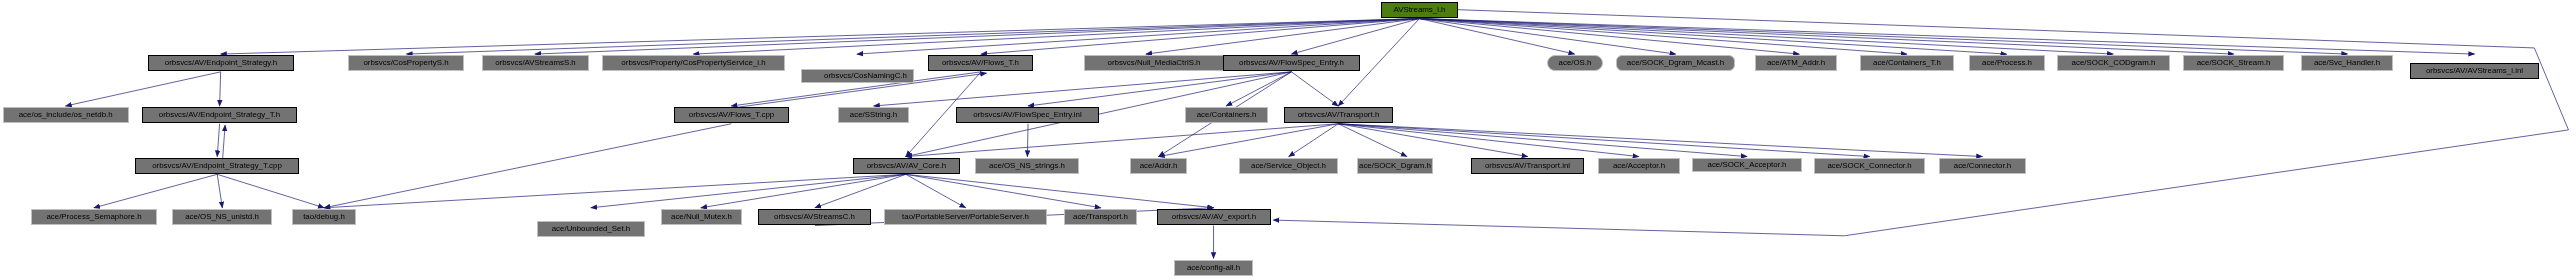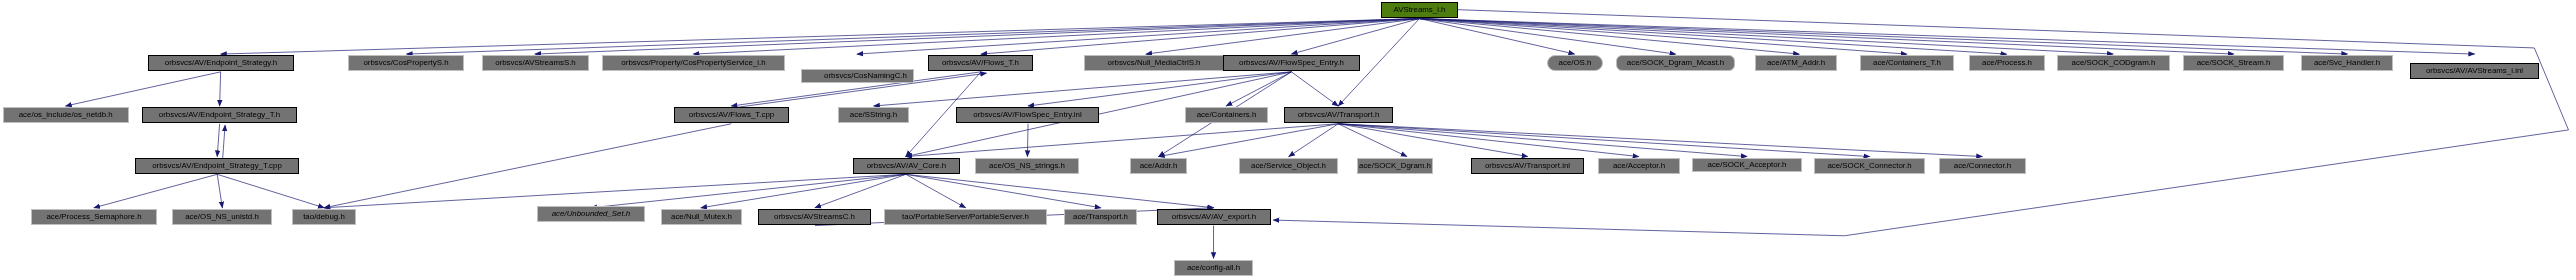--- a/index.html
+++ b/index.html
@@ -136,21 +136,21 @@
       <div class="node" style="left: 1239px; top: 158px; width: 99px; height: 16.4px;">ace/Service_Object.h</div>
       <div class="node" style="left: 1357px; top: 158px; width: 76px; height: 16.4px;">ace/SOCK_Dgram.h</div>
       <div class="node linked" style="left: 1471px; top: 158px; width: 113px; height: 16.4px;">orbsvcs/AV/Transport.inl</div>
       <div class="node" style="left: 1598px; top: 158px; width: 82px; height: 16.4px;">ace/Acceptor.h</div>
       <div class="node" style="left: 1692px; top: 158px; width: 110px; height: 14px;">ace/SOCK_Acceptor.h</div>
       <div class="node" style="left: 1814px; top: 158px; width: 111px; height: 16.4px;">ace/SOCK_Connector.h</div>
       <div class="node" style="left: 1939px; top: 158px; width: 87px; height: 16.4px;">ace/Connector.h</div>
       <div class="node" style="left: 31px; top: 209px; width: 126px; height: 16.4px;">ace/Process_Semaphore.h</div>
       <div class="node" style="left: 172px; top: 209px; width: 100px; height: 16.4px;">ace/OS_NS_unistd.h</div>
       <div class="node" style="left: 292px; top: 209px; width: 64px; height: 16.4px;">tao/debug.h</div>
-      <div class="node" style="left: 537px; top: 206px; width: 108px; height: 16.4px; font-style: italic;">ace/Unbounded_Set.h</div>
+      <div class="node" style="left: 537px; top: 221px; width: 108px; height: 16.4px;">ace/Unbounded_Set.h</div>
       <div class="node" style="left: 661px; top: 209px; width: 81px; height: 16.4px;">ace/Null_Mutex.h</div>
       <div class="node linked" style="left: 758px; top: 209px; width: 113px; height: 16.4px;">orbsvcs/AVStreamsC.h</div>
       <div class="node" style="left: 884px; top: 209px; width: 163px; height: 16.4px;">tao/PortableServer/PortableServer.h</div>
       <div class="node" style="left: 1064px; top: 209px; width: 73px; height: 16.4px;">ace/Transport.h</div>
       <div class="node linked bold" style="left: 1157px; top: 209px; width: 114px; height: 16.4px;">orbsvcs/AV/AV_export.h</div>
       <div class="node" style="left: 1174px; top: 260px; width: 79px; height: 16.4px;">ace/config-all.h</div>
     </div>
 </div>
 
 

